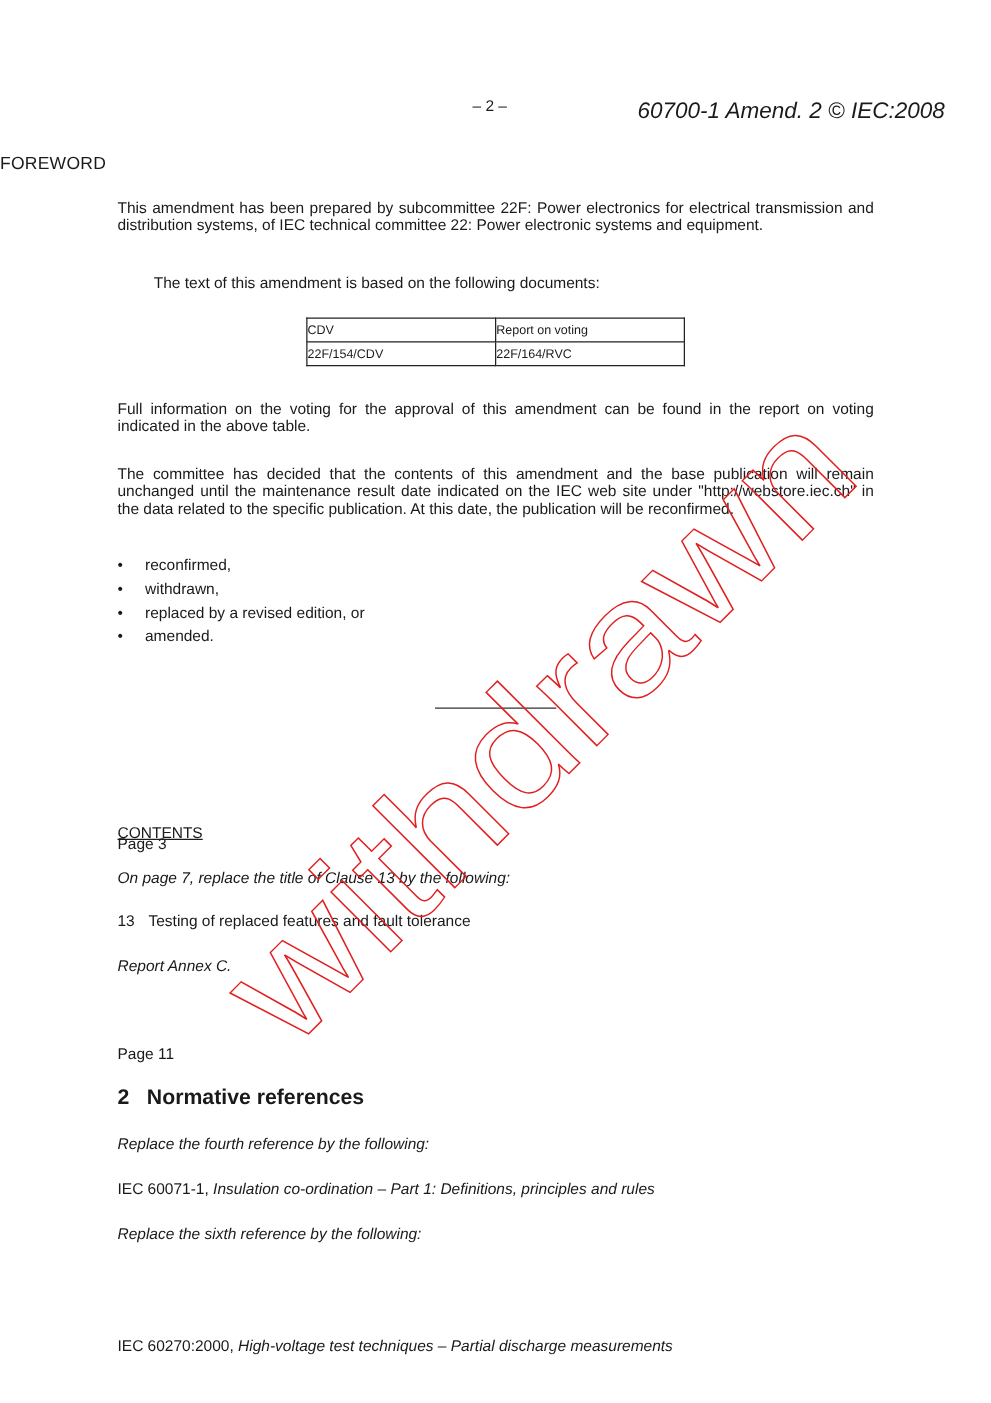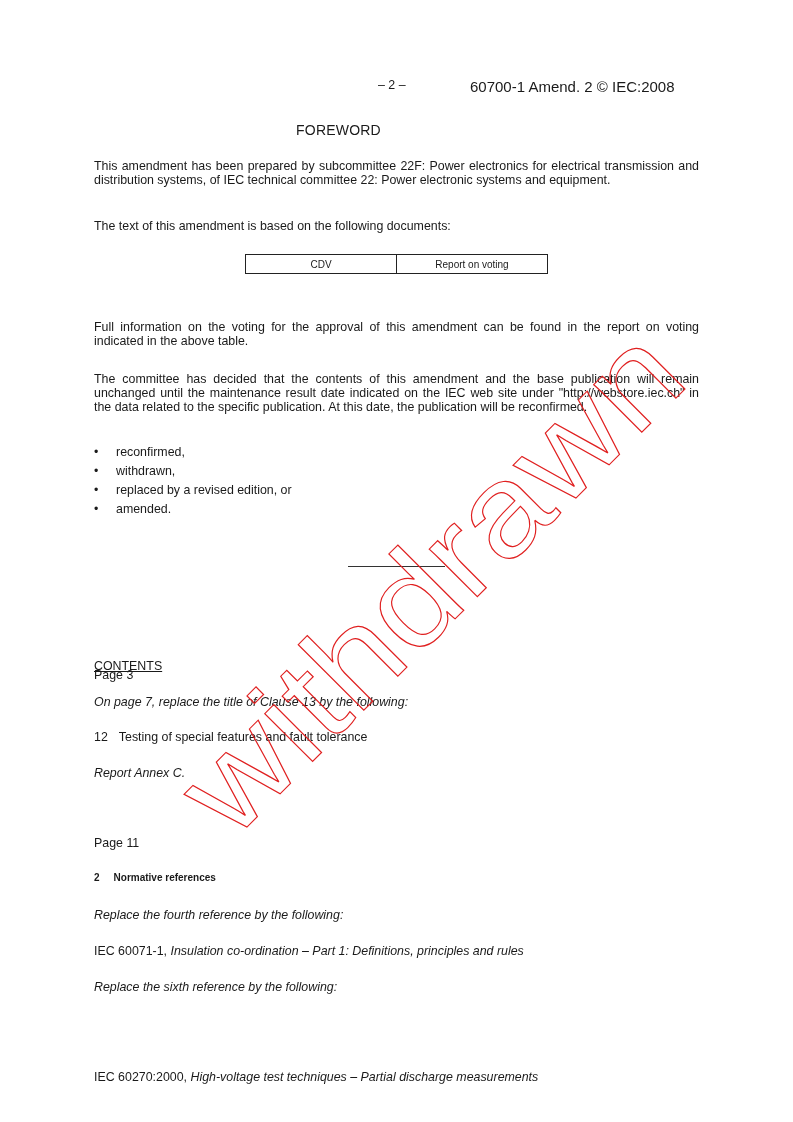--- a/index.html
+++ b/index.html
@@ -1,49 +1,53 @@
 <!DOCTYPE html>
 <html><head>
 <meta charset="utf-8">
 <style>
   html, body { margin: 0; padding: 0; background: #ffffff; }
   body { width: 793px; height: 1122px; position: relative; overflow: hidden;
          font-family: "Liberation Sans", sans-serif; color: #1a1a1a; font-size: 12.4px; }
   .abs { position: absolute; }
   .header-num { left: 378px; top: 78px; font-size: 12.4px; }
-  .header-ref { left: 470px; top: 78px; font-size: 15px; }
-  .title { left: 0; width: 645px; top: 122px; text-align: center; font-size: 14px; letter-spacing: 0.2px; margin-left: 16px; }
+  .header-ref { left: 510px; top: 78px; font-size: 18px; font-style: italic; }
+  .title { left: 0; width: 645px; top: 122px; text-align: left; font-size: 14px; letter-spacing: 0.2px; }
   .para { left: 94px; width: 605px; text-align: justify; line-height: 14.2px; margin: 0; }
   .line { left: 94px; white-space: nowrap; line-height: 14px; }
   .italic { font-style: italic; }
-  .bold { font-weight: bold; font-size: 10px; }
+  .bold { font-weight: bold; font-size: 17px; }
   table.docs { position: absolute; left: 245px; top: 254px; border-collapse: collapse; font-size: 10px; }
-  table.docs td { border: 1px solid #222; width: 150px; height: 18px; text-align: center; padding: 0; }
+  table.docs td { border: 1px solid #222; width: 150px; height: 18px; padding: 0; }
   .bullets { left: 94px; top: 445px; margin: 0; padding: 0; list-style: none; }
   .bullets li { position: relative; padding-left: 22px; height: 19px; line-height: 14px; }
   .bullets li .dot { position: absolute; left: 0; top: 0; }
   .rule { left: 348px; top: 566px; width: 97px; height: 0; border-top: 1px solid #333; }
   .watermark { position: absolute; left: 0; top: 0; pointer-events: none; }
 </style>
 </head>
 <body>
 
 <div class="abs header-num">– 2 –</div>
 <div class="abs header-ref">60700-1 Amend. 2 © IEC:2008</div>
 
 <div class="abs title">FOREWORD</div>
 
 <p class="abs para" style="top:159px;">This amendment has been prepared by subcommittee 22F: Power electronics for electrical transmission and distribution systems, of IEC technical committee 22: Power electronic systems and equipment.</p>
-<p class="abs para" style="top:219px;">The text of this amendment is based on the following documents:</p>
+<p class="abs para" style="top:219px;margin-left:29px;">The text of this amendment is based on the following documents:</p>
 
 <table class="docs">
   <tbody>
       <tr>
     <td>CDV</td>
     <td>Report on voting</td>
+  </tr>
+  <tr>
+    <td>22F/154/CDV</td>
+    <td>22F/164/RVC</td>
   </tr>
 </tbody>
   </table>
 
 <p class="abs para" style="top:320px;">Full information on the voting for the approval of this amendment can be found in the report on voting indicated in the above table.</p>
 <p class="abs para" style="top:372px; text-align-last:left;">
   <span>The committee has decided that the contents of this amendment and the base publication will remain unchanged until the maintenance result date indicated on the IEC web site under "http://webstore.iec.ch" in the data related to the specific publication. At this date, the publication will be</span>
   <span>reconfirmed.</span>
 </p>
 
@@ -53,21 +57,21 @@
   <li><span class="dot">•</span><span>replaced by a revised edition, or</span></li>
   <li><span class="dot">•</span><span>amended.</span></li>
 </ul>
 
 <div class="abs rule"></div>
 
 <div class="abs line" style="top:624px;margin-top:44px;">Page 3</div>
 <div class="abs line" style="top:659px;text-decoration:underline;">CONTENTS</div>
 <div class="abs line italic" style="top:695px;">On page 7, replace the title of Clause 13 by the following:</div>
 <div class="abs line" style="top:730px;">
-  <span>12</span><span style="display:inline-block;width:11px;"></span><span>Testing of special features and fault tolerance</span>
+  <span>13</span><span style="display:inline-block;width:11px;"></span><span>Testing of replaced features and fault tolerance</span>
 </div>
 <div class="abs line italic" style="top:766px;">Report Annex C.</div>
 
 <div class="abs line" style="top:836px;">Page 11</div>
 <div class="abs line bold" style="top:871px;">
   <span>2</span><span style="display:inline-block;width:14px;"></span><span>Normative references</span>
 </div>
 <div class="abs line italic" style="top:908px;">Replace the fourth reference by the following:</div>
 <div class="abs line" style="top:944px;">
   <span>IEC 60071-1, </span><span class="italic">Insulation co-ordination – Part 1: Definitions, principles and rules</span>

